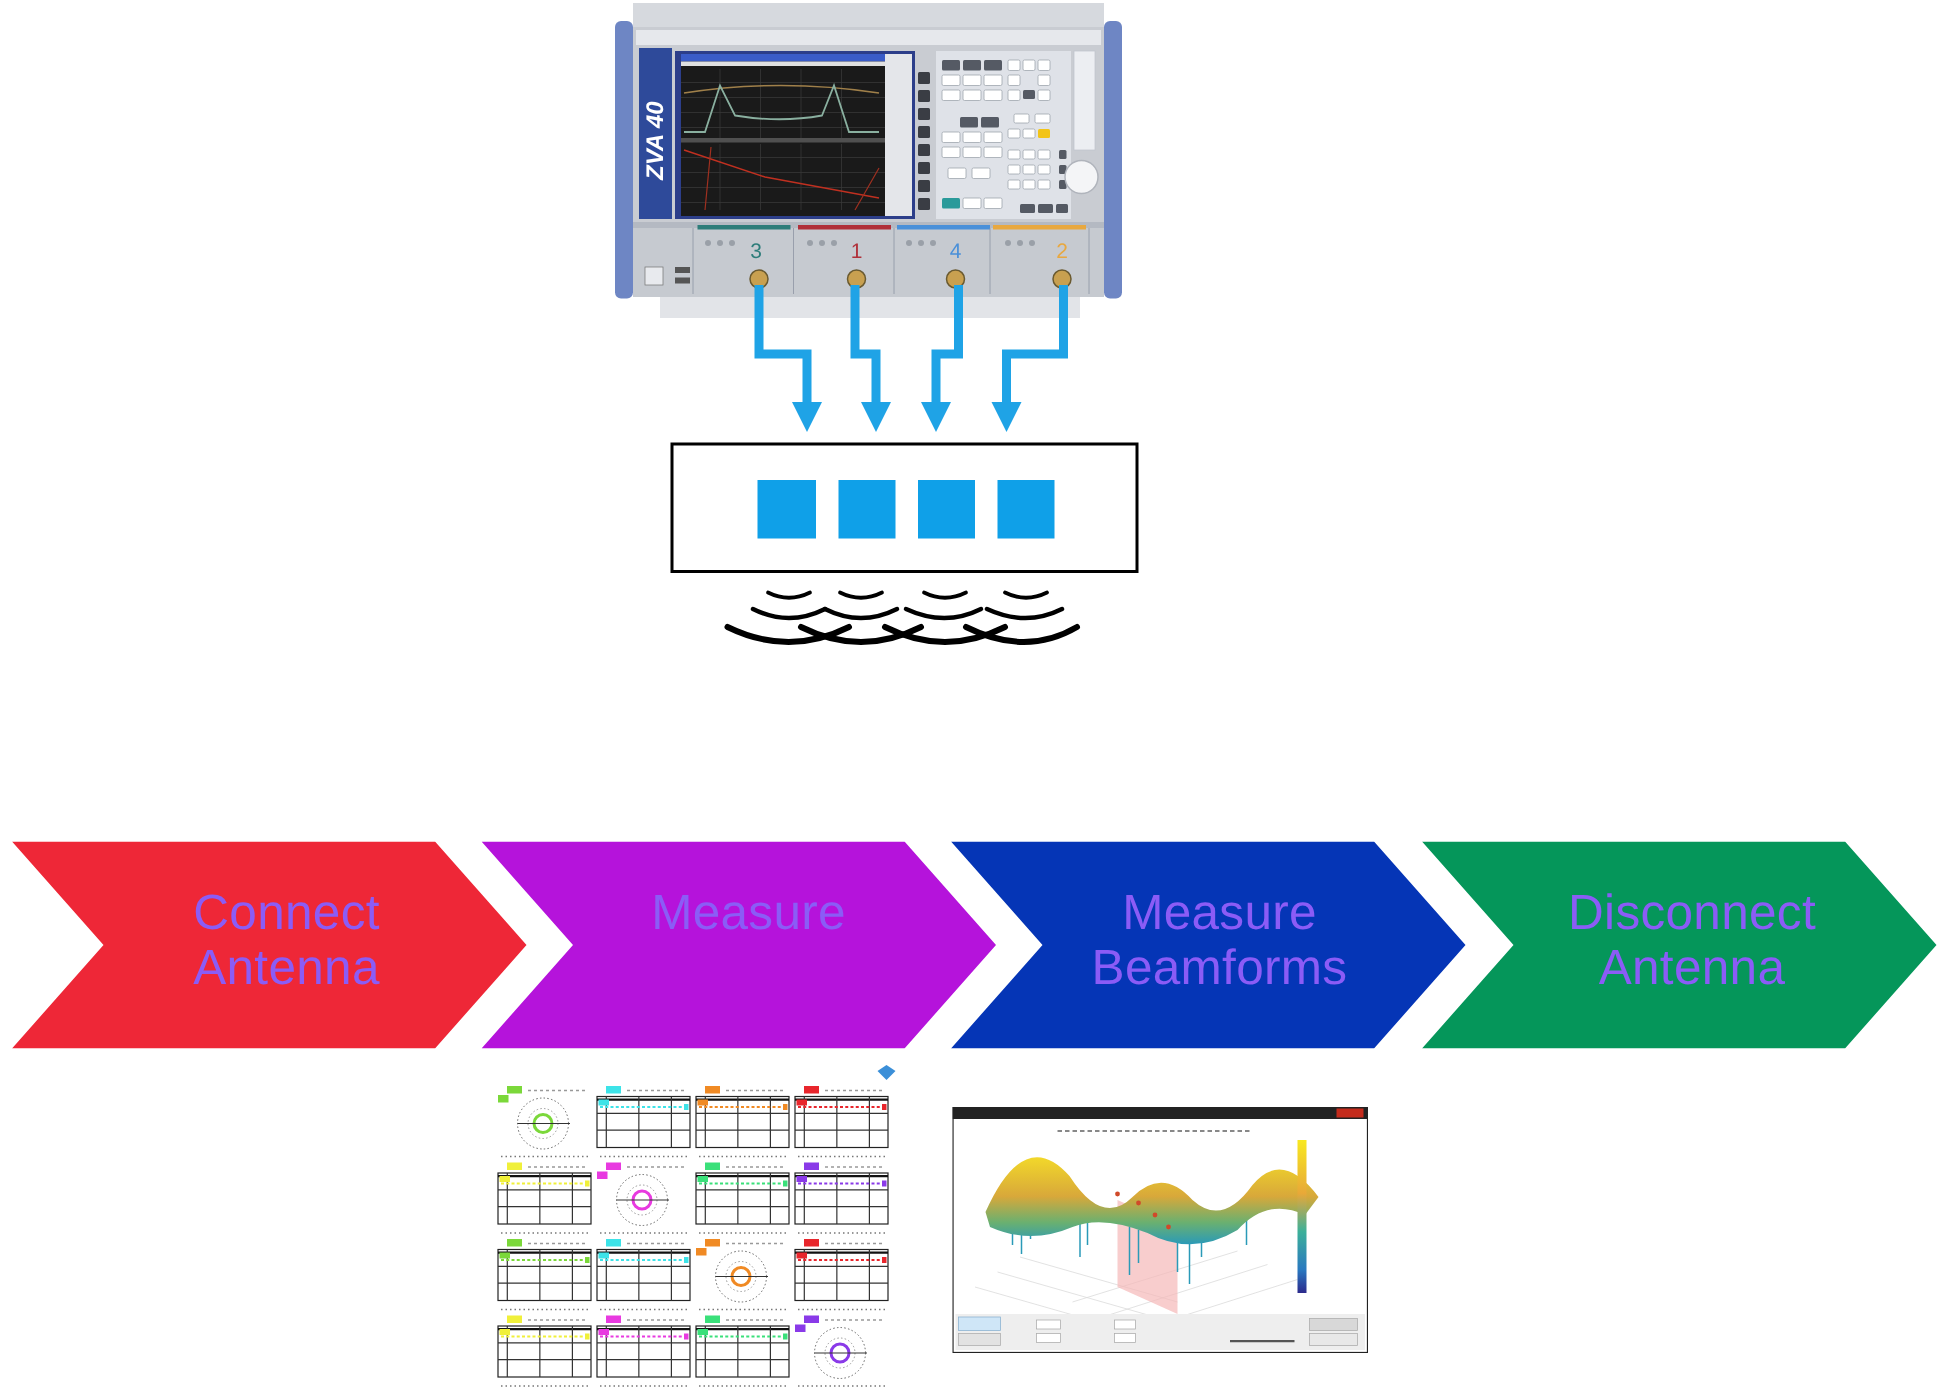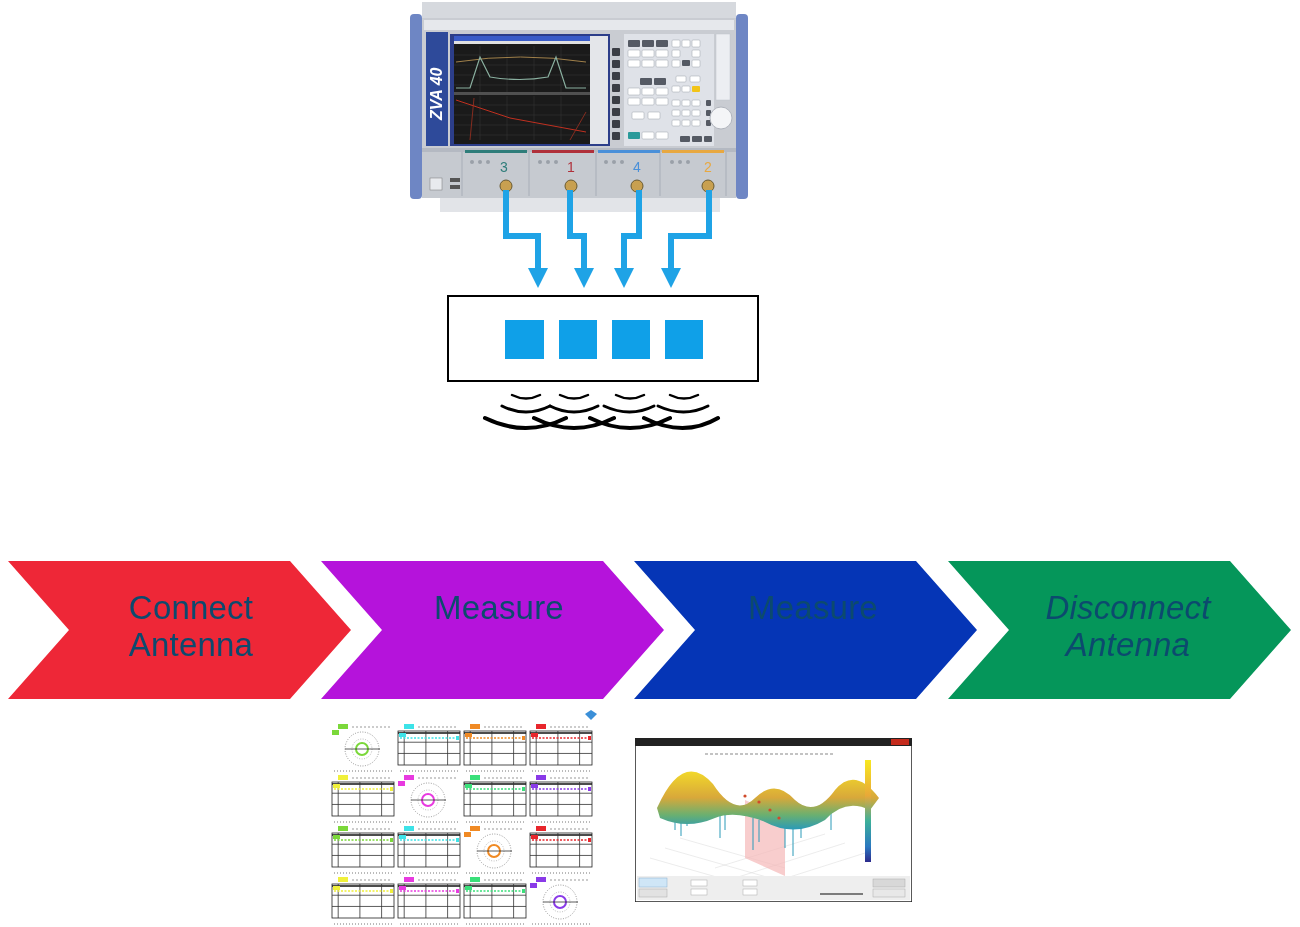--- a/index.html
+++ b/index.html
@@ -7,21 +7,21 @@
   .abs { position:absolute; }
 
   
   #vna { left:410px; top:0; width:338px; height:214px; }
   
   #conn { left:440px; top:180px; width:330px; height:260px; }
 
   
   .chev { position:absolute; top:561px; height:138px; }
   .chev svg { position:absolute; left:0; top:0; }
-  .chev-label { position:absolute; left:0; right:0; top:28px; text-align:center; color:#0c4a6e;
+  .chev-label { position:absolute; left:0; right:0; top:28px; text-align:center; color:#8b5cf6;
     font-size:33px; line-height:37px; font-family:"Liberation Sans", sans-serif; letter-spacing:0.2px; }
 
   
   #sparams { left:328px; top:708px; width:275px; height:218px; }
   #beam { left:635px; top:738px; width:277px; height:164px; }
 </style>
 </head>
 <body>
 
 <div id="vna" class="abs">
@@ -248,27 +248,28 @@
   <div class="chev-label" style="padding-left:10px;">
     <div>Measure</div>
   </div>
 </div>
 <div class="chev" style="left:634px;width:346px;">
   <svg width="346" height="138">
       <polygon points="0,0 282,0 343,69 282,138 0,138 61,69" fill="#0535b6"></polygon>
     </svg>
   <div class="chev-label" style="padding-left:12px;">
     <div>Measure</div>
+    <div>Beamforms</div>
   </div>
 </div>
 <div class="chev" style="left:948px;width:346px;">
   <svg width="346" height="138">
       <polygon points="0,0 282,0 343,69 282,138 0,138 61,69" fill="#05965a"></polygon>
     </svg>
-  <div class="chev-label" style="padding-left:14px;font-style:italic;">
+  <div class="chev-label" style="padding-left:14px;">
     <div>Disconnect</div>
     <div>Antenna</div>
   </div>
 </div>
 
 <div id="sparams" class="abs">
   <svg id="sp-svg" width="275" height="218" viewBox="0 0 275 218">
       <polygon points="257,6 263,2 269,6 263,12" fill="#3b8fd8"></polygon>
       <rect x="10" y="16" width="10" height="5" fill="#7bd83a"></rect>
       <line x1="24" y1="19" x2="62" y2="19" stroke="#999" stroke-width="1" stroke-dasharray="2,2"></line>

